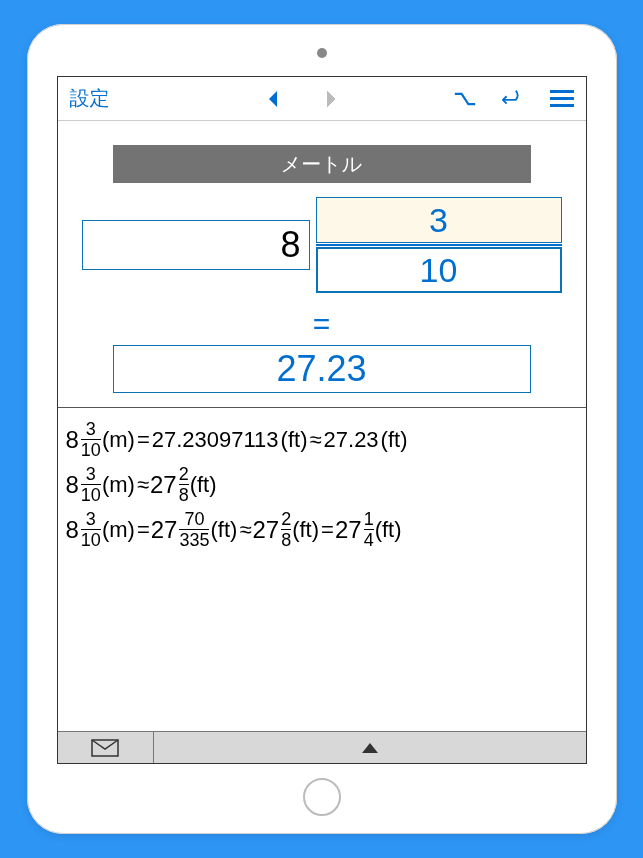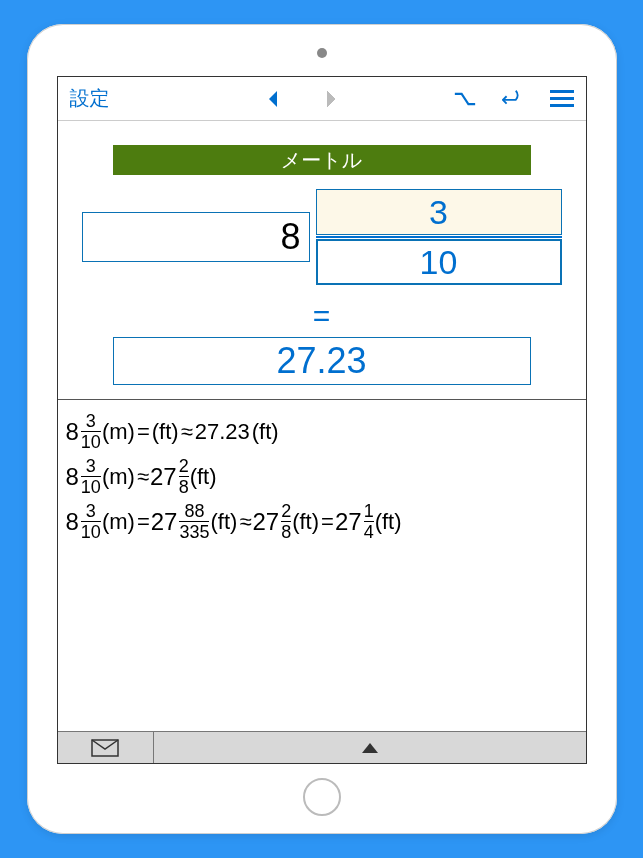--- a/index.html
+++ b/index.html
@@ -59,24 +59,24 @@
   .hamburger span { width: 24px; height: 3px; background: #006fcf; }
 
   
   .conv-area {
     padding: 18px 24px 8px 24px;
     display: flex;
     flex-direction: column;
     align-items: center;
   }
   .unit-bar {
-    background: #4d7c0f;
+    background: #737373;
     color: #fff;
     width: 418px;
-    height: 30px;
+    height: 38px;
     display: flex;
     align-items: center;
     justify-content: center;
     font-size: 20px;
     margin: 6px 0 14px 0;
   }
   .input-row {
     display: flex;
     align-items: center;
     gap: 6px;
@@ -249,20 +249,21 @@
         <span class="mixed">
             <span class="whole">8</span>
             <span class="mfrac">
               <span class="num">3</span>
               <span class="bar"></span>
               <span class="den">10</span>
             </span>
           </span>
         <span class="txt">(m)</span>
         <span class="txt">=</span>
+        <span class="txt">27.23097113</span>
         <span class="txt">(ft)</span>
         <span class="txt">≈</span>
         <span class="txt">27.23</span>
         <span class="txt">(ft)</span>
       </div>
 
       <div class="eq-line">
         <span class="mixed">
             <span class="whole">8</span>
             <span class="mfrac">
@@ -291,21 +292,21 @@
               <span class="num">3</span>
               <span class="bar"></span>
               <span class="den">10</span>
             </span>
           </span>
         <span class="txt">(m)</span>
         <span class="txt">=</span>
         <span class="mixed">
             <span class="whole">27</span>
             <span class="mfrac">
-              <span class="num">88</span>
+              <span class="num">70</span>
               <span class="bar"></span>
               <span class="den">335</span>
             </span>
           </span>
         <span class="txt">(ft)</span>
         <span class="txt">≈</span>
         <span class="mixed">
             <span class="whole">27</span>
             <span class="mfrac">
               <span class="num">2</span>

